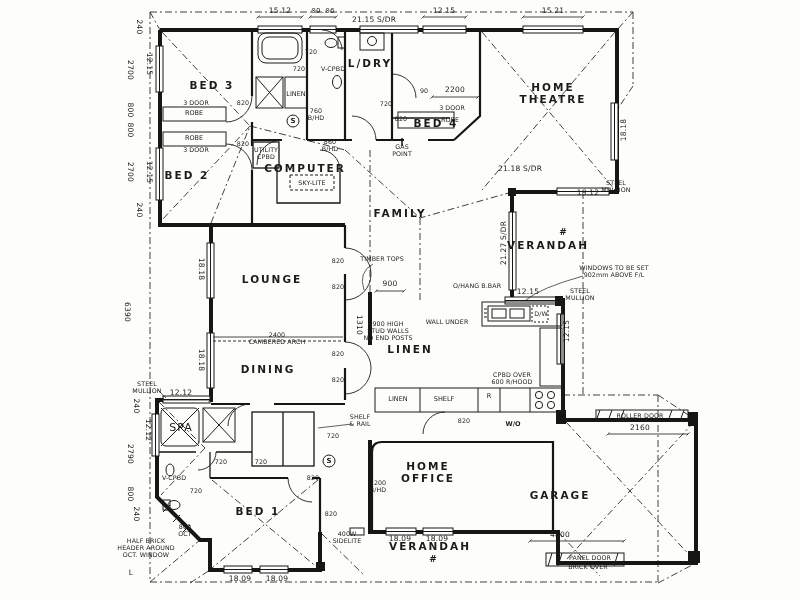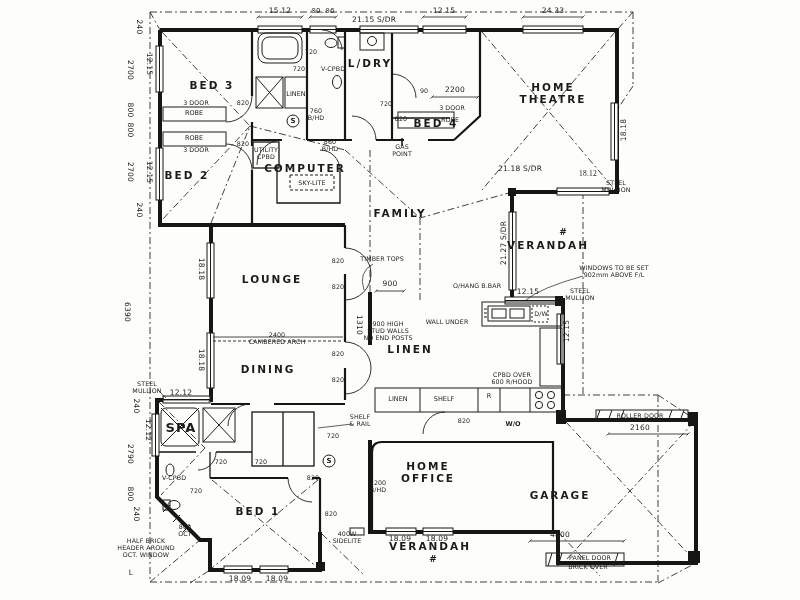--- a/index.html
+++ b/index.html
@@ -2,21 +2,21 @@
 <html><head>
 <meta charset="utf-8">
 <style>
   html,body{margin:0;padding:0;width:800px;height:600px;overflow:hidden;background:#fdfdfb;}
   .stage{position:relative;width:800px;height:600px;font-family:"DejaVu Sans",sans-serif;}
   svg{position:absolute;left:0;top:0;}
   #labels{position:absolute;left:0;top:0;width:800px;height:600px;}
   .lbl{position:absolute;transform:translate(-50%,-50%);white-space:pre-line;text-align:center;
        color:#1b1b19;line-height:1.12;user-select:none;}
   .room{font-size:10.5px;letter-spacing:2px;font-weight:bold;}
-  .room-sm{font-size:13px;letter-spacing:1px;font-weight:bold;}
+  .room-sm{font-size:11px;letter-spacing:1px;font-weight:normal;}
   .dim{font-size:7.5px;letter-spacing:.2px;}
   .tiny{font-size:6.3px;letter-spacing:.1px;}
   .boxlbl{font-size:6.5px;}
   .scircle{font-size:7px;font-weight:bold;border:1px solid #1b1b19;border-radius:50%;
            width:11px;height:11px;line-height:11px;text-align:center;padding:0;}
   .hash{font-size:9px;font-weight:bold;}
 </style>
 </head>
 <body>
 
@@ -296,23 +296,23 @@
       <div class="lbl room" style="left: 430px; top: 547px; transform: translate(-50%, -50%);">VERANDAH</div>
       <div class="lbl room" style="left: 258px; top: 512px; transform: translate(-50%, -50%);">BED 1</div>
       <div class="lbl room" style="left: 560px; top: 496px; transform: translate(-50%, -50%);">GARAGE</div>
       <div class="lbl room-sm" style="left: 181px; top: 428px; transform: translate(-50%, -50%);">SPA</div>
       <div class="lbl hash" style="left: 563px; top: 232px; transform: translate(-50%, -50%);">#</div>
       <div class="lbl hash" style="left: 433px; top: 559px; transform: translate(-50%, -50%);">#</div>
       <div class="lbl dim" style="left: 280px; top: 11px; transform: translate(-50%, -50%);">15.12</div>
       <div class="lbl dim" style="left: 323px; top: 11px; transform: translate(-50%, -50%); font-family: Liberation Mono, monospace;">09.06</div>
       <div class="lbl dim" style="left: 374px; top: 20px; transform: translate(-50%, -50%);">21.15 S/DR</div>
       <div class="lbl dim" style="left: 444px; top: 11px; transform: translate(-50%, -50%);">12.15</div>
-      <div class="lbl dim" style="left: 553px; top: 11px; transform: translate(-50%, -50%);">24.33</div>
+      <div class="lbl dim" style="left: 553px; top: 11px; transform: translate(-50%, -50%);">15.21</div>
       <div class="lbl dim" style="left: 624px; top: 130px; transform: translate(-50%, -50%) rotate(-90deg);">18.18</div>
-      <div class="lbl dim" style="left: 588px; top: 174px; transform: translate(-50%, -50%); font-family: Liberation Serif, serif;">18.12</div>
+      <div class="lbl dim" style="left: 588px; top: 193px; transform: translate(-50%, -50%);">18.12</div>
       <div class="lbl tiny" style="left: 616px; top: 186px; transform: translate(-50%, -50%);">STEEL
 MULLION</div>
       <div class="lbl dim" style="left: 520px; top: 169px; transform: translate(-50%, -50%); text-align: center;">21.18 S/DR</div>
       <div class="lbl dim" style="left: 504px; top: 243px; transform: translate(-50%, -50%) rotate(-90deg);">21.27 S/DR</div>
       <div class="lbl tiny" style="left: 614px; top: 271px; transform: translate(-50%, -50%);">WINDOWS TO BE SET
 902mm ABOVE F/L</div>
       <div class="lbl dim" style="left: 528px; top: 292px; transform: translate(-50%, -50%);">12.15</div>
       <div class="lbl tiny" style="left: 580px; top: 294px; transform: translate(-50%, -50%);">STEEL
 MULLION</div>
       <div class="lbl dim" style="left: 567px; top: 331px; transform: translate(-50%, -50%) rotate(-90deg);">12.15</div>

